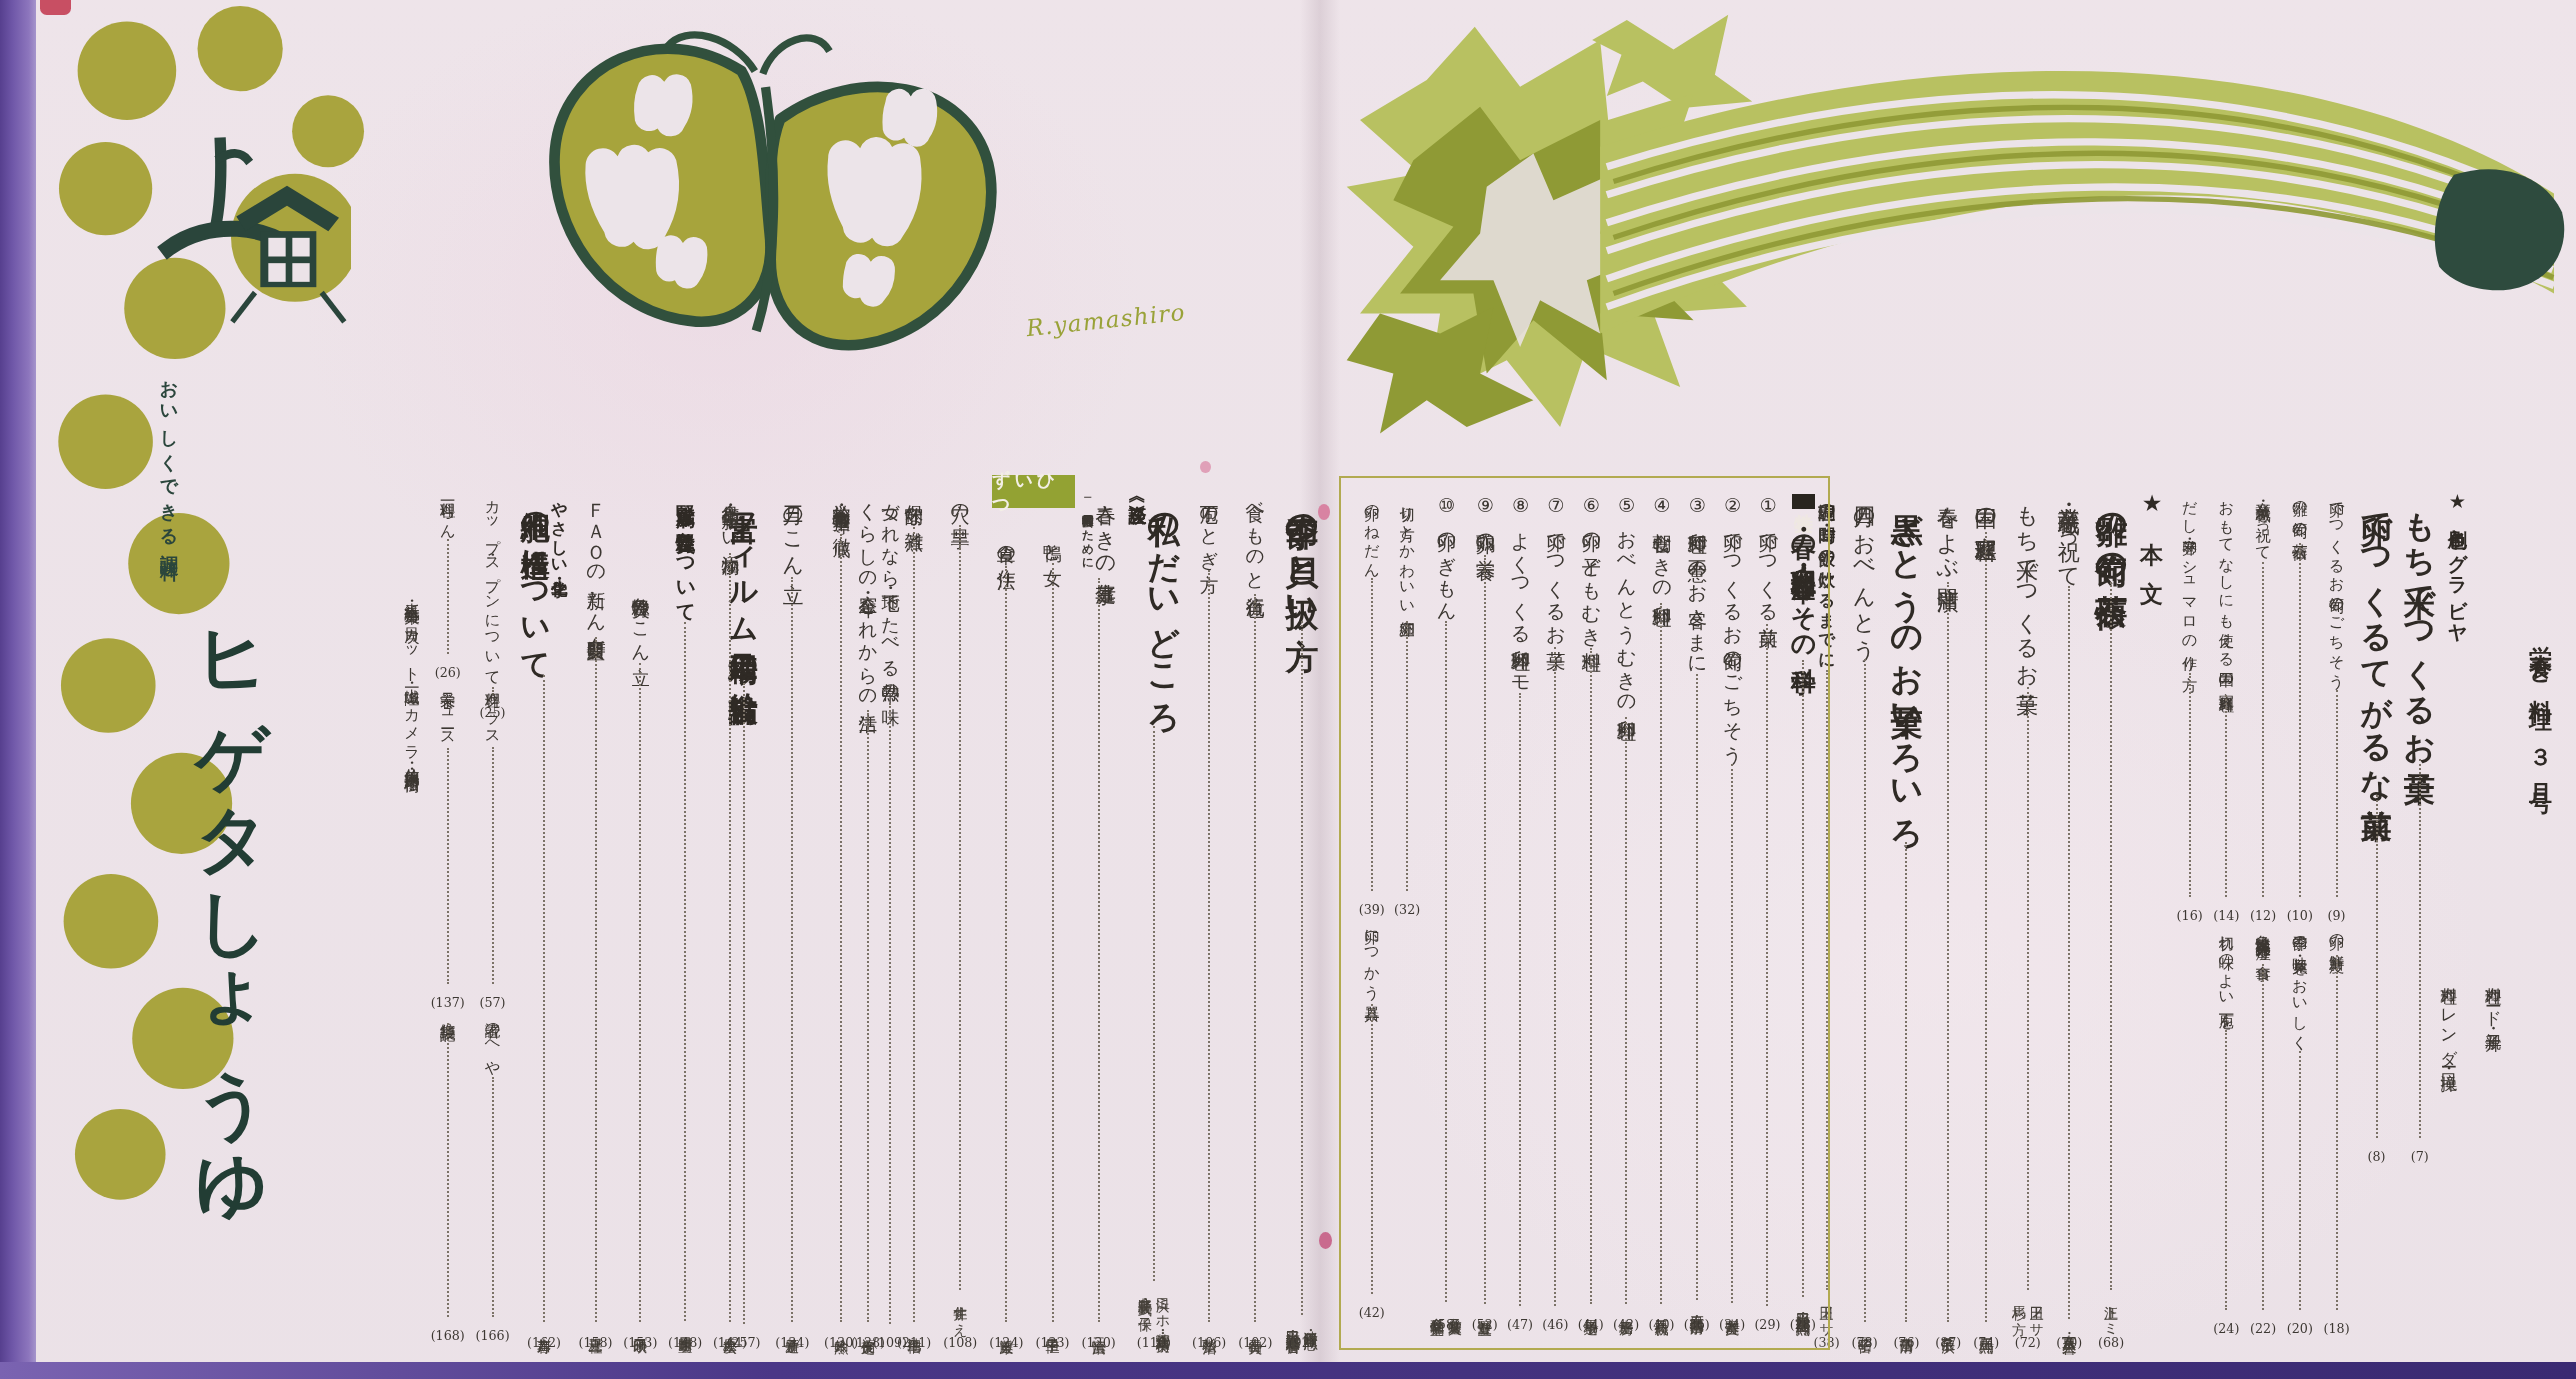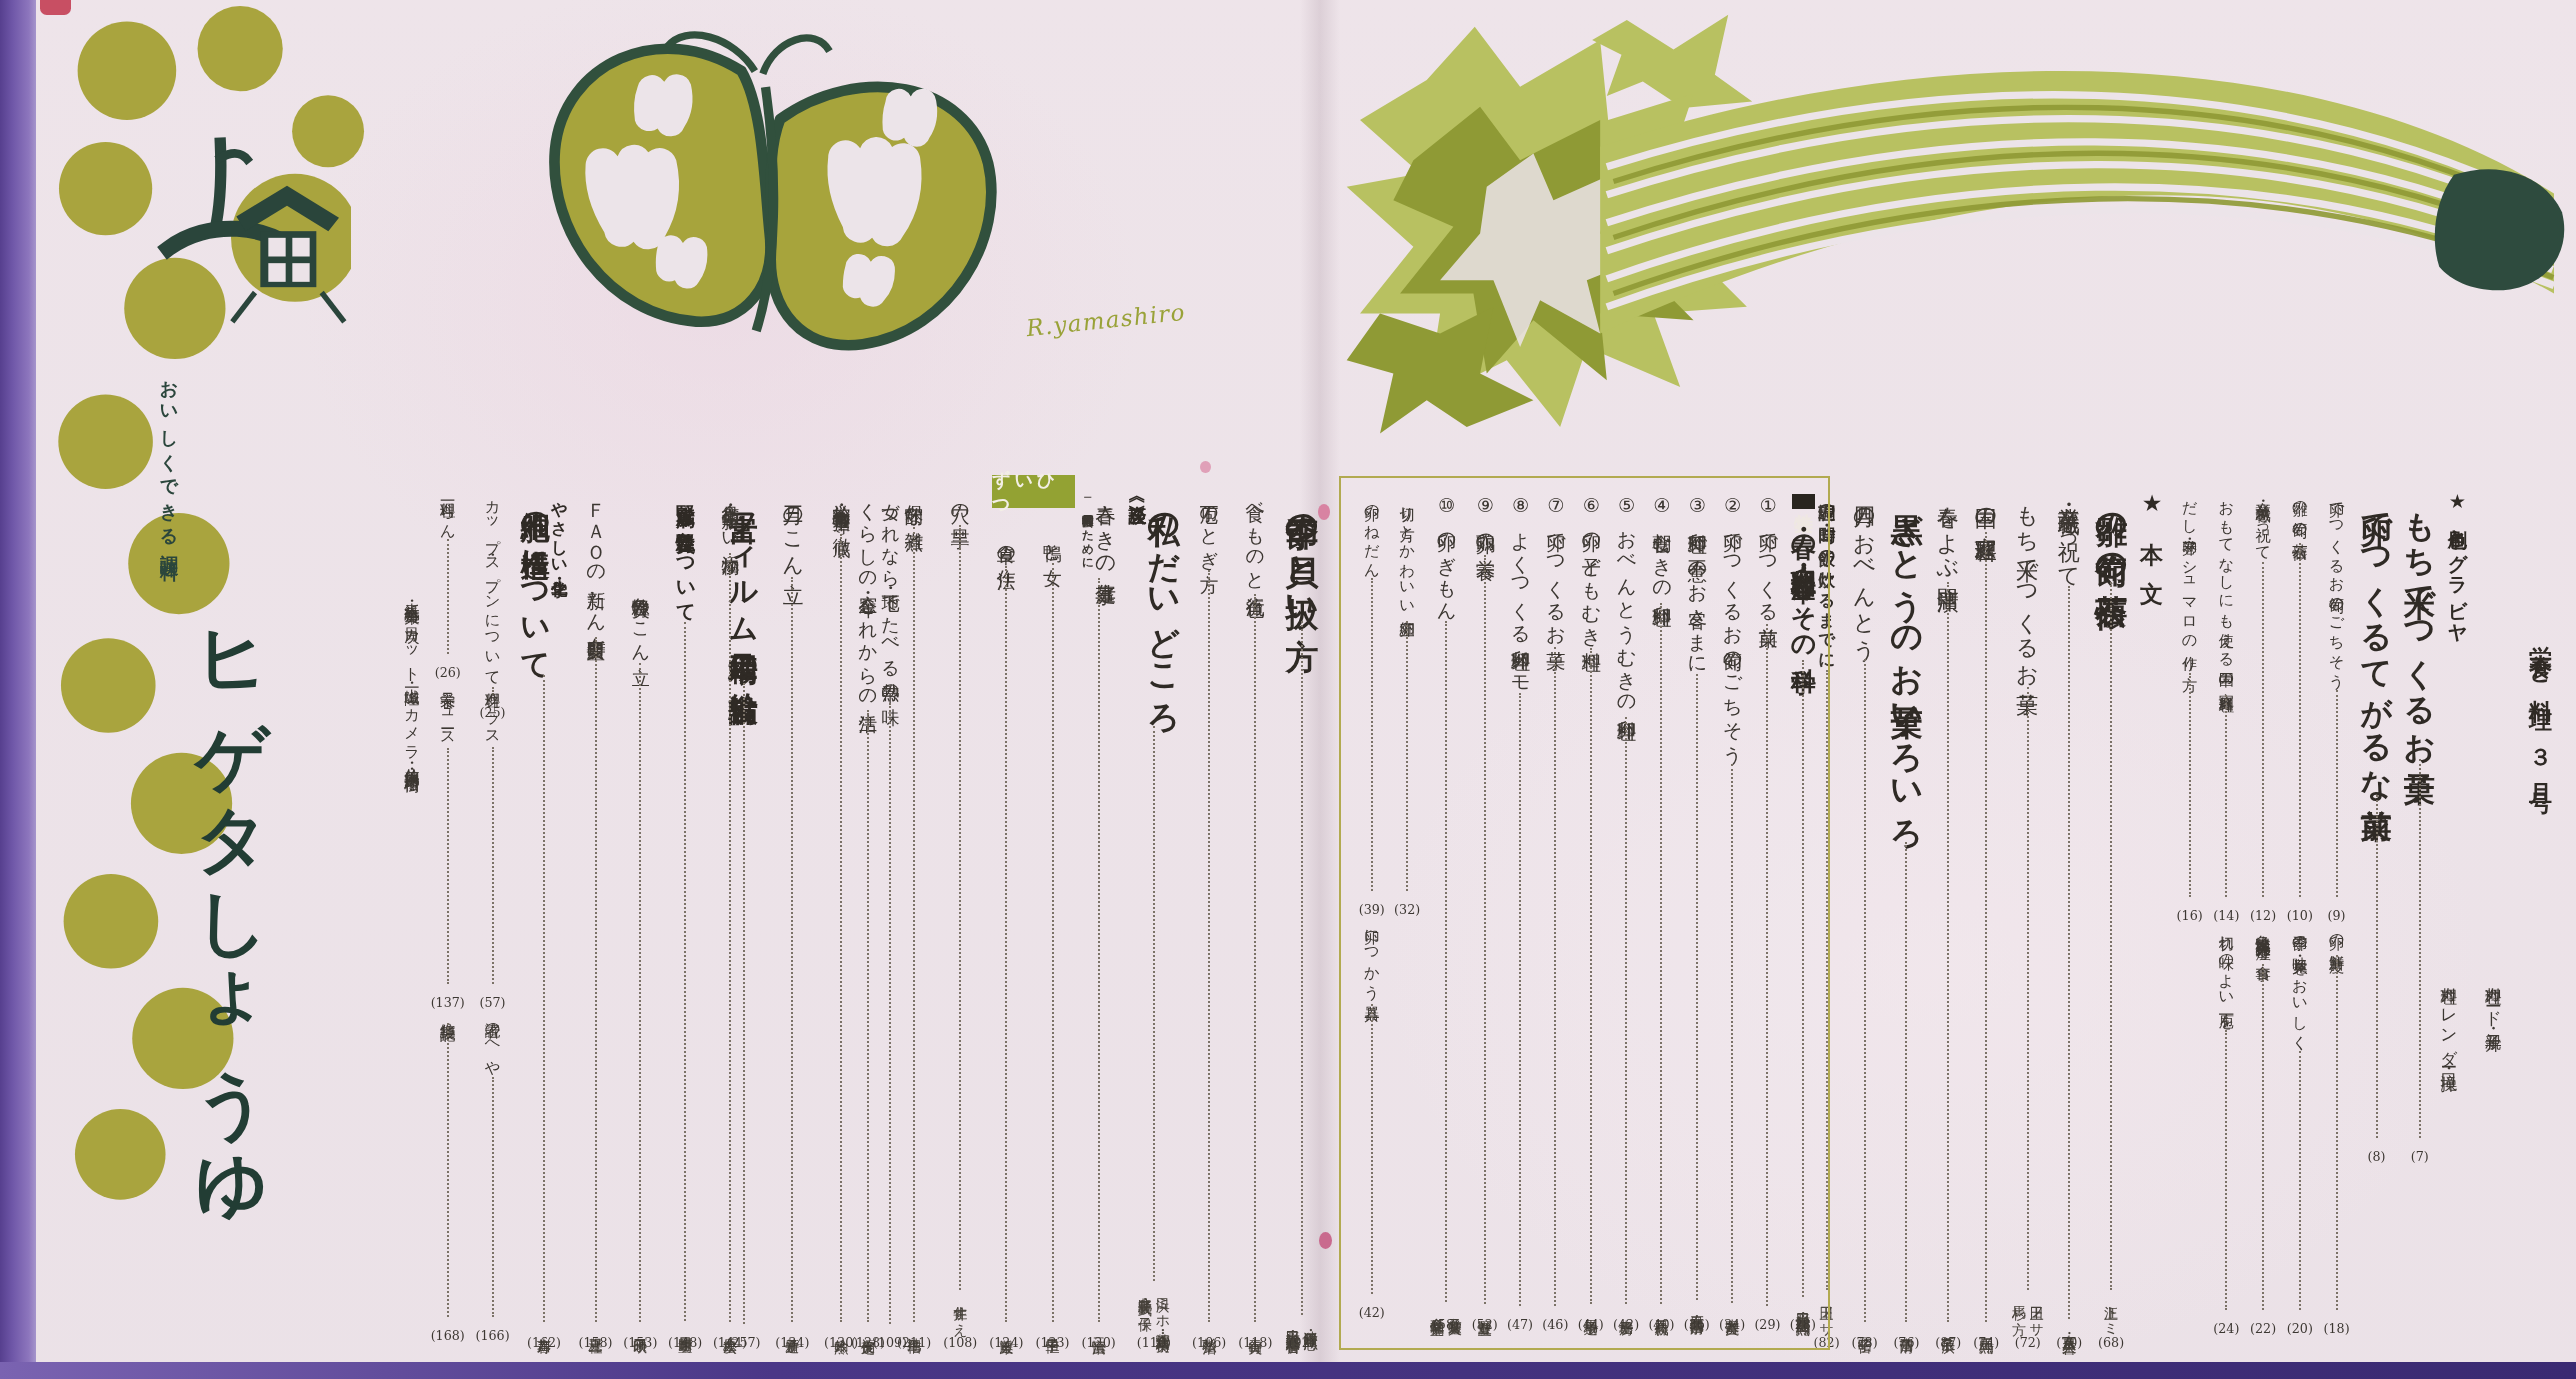--- a/index.html
+++ b/index.html
@@ -317,21 +317,21 @@
             <div class="pg">(78)</div>
           </div>
         </div>
         <div class="col">
           <div class="entry" style="height: 100%;">
             <div class="t b" style="font-size: 16.7px;">調理の時間・ご飯の炊けるまでに</div>
             <div class="lead"></div>
             <div class="auths">
               <div class="auth">上田フサ</div>
             </div>
-            <div class="pg">(82)</div>
+            <div class="pg">(38)</div>
           </div>
         </div>
       </div>
       <div class="grp boxed" style="right: 746px; top: 476px; height: 874px; gap: 9.3px; width: 491px;">
         <div class="col">
           <div class="entry" style="height: 100%;">
             <div class="t b" style="font-size: 25px;"><div class="chip">特集</div>・春の卵料理・和・洋・華とその科学</div>
             <div class="lead"></div>
             <div class="auths">
               <div class="auth">田村平治・深沢侑史・王馬熙純</div>
@@ -463,21 +463,21 @@
             <div class="pg">(92)</div>
           </div>
         </div>
         <div class="col">
           <div class="entry" style="height: 100%;">
             <div class="t" style="font-size: 18.7px;">食べものと流行色</div>
             <div class="lead"></div>
             <div class="auths">
               <div class="auth">春山行夫</div>
             </div>
-            <div class="pg">(118)</div>
+            <div class="pg">(102)</div>
           </div>
         </div>
         <div class="col">
           <div class="entry" style="height: 100%;">
             <div class="t" style="font-size: 18.7px;">庖丁のとぎ方</div>
             <div class="lead"></div>
             <div class="auths">
               <div class="auth">杉本弘治</div>
             </div>
             <div class="pg">(106)</div>

